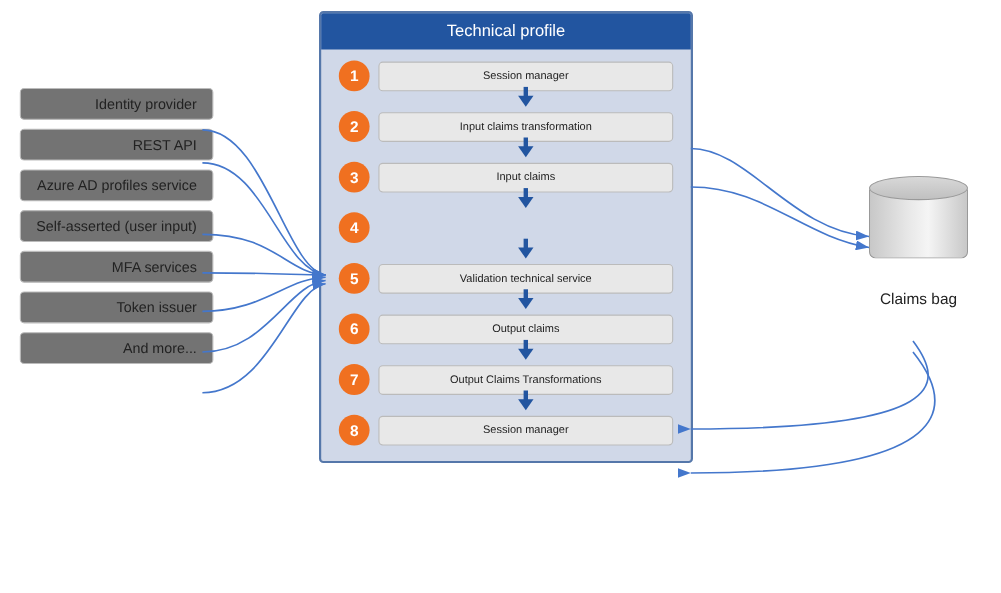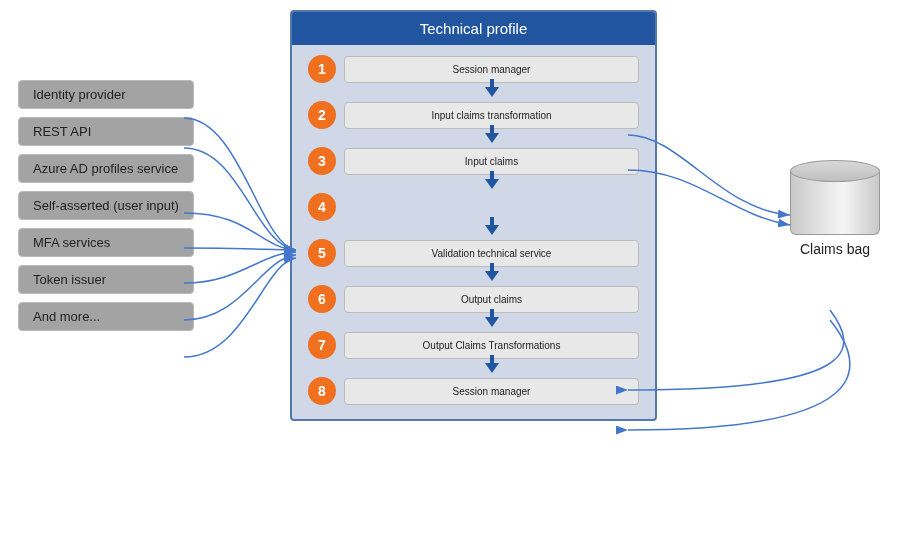--- a/index.html
+++ b/index.html
@@ -26,37 +26,37 @@
     .left-panel {
       display: flex;
       flex-direction: column;
       gap: 8px;
       position: absolute;
       left: 18px;
       top: 80px;
     }
 
     .left-box {
-      background: #a3a3a3;
+      background: #737373;
       border: 1px solid #bbb;
       border-radius: 4px;
       padding: 6px 14px;
       font-size: 13px;
       color: #222;
-      text-align: left;
+      text-align: right;
       min-width: 160px;
       white-space: nowrap;
     }
 
     
     .tp-panel {
       position: absolute;
       left: 290px;
       top: 10px;
-      width: 367px;
+      width: 340px;
       background: #d0d8e8;
       border: 2px solid #5577aa;
       border-radius: 4px;
       padding: 0 0 14px 0;
     }
 
     .tp-header {
       background: #2255a0;
       color: #fff;
       font-size: 15px;
@@ -145,21 +145,21 @@
     }
 
     
     .claims-bag {
       position: absolute;
       right: 30px;
       top: 160px;
       display: flex;
       flex-direction: column;
       align-items: center;
-      gap: 2px;
+      gap: 24px;
     }
 
     .cylinder {
       width: 90px;
       height: 75px;
       position: relative;
     }
 
     .cylinder-body {
       position: absolute;

